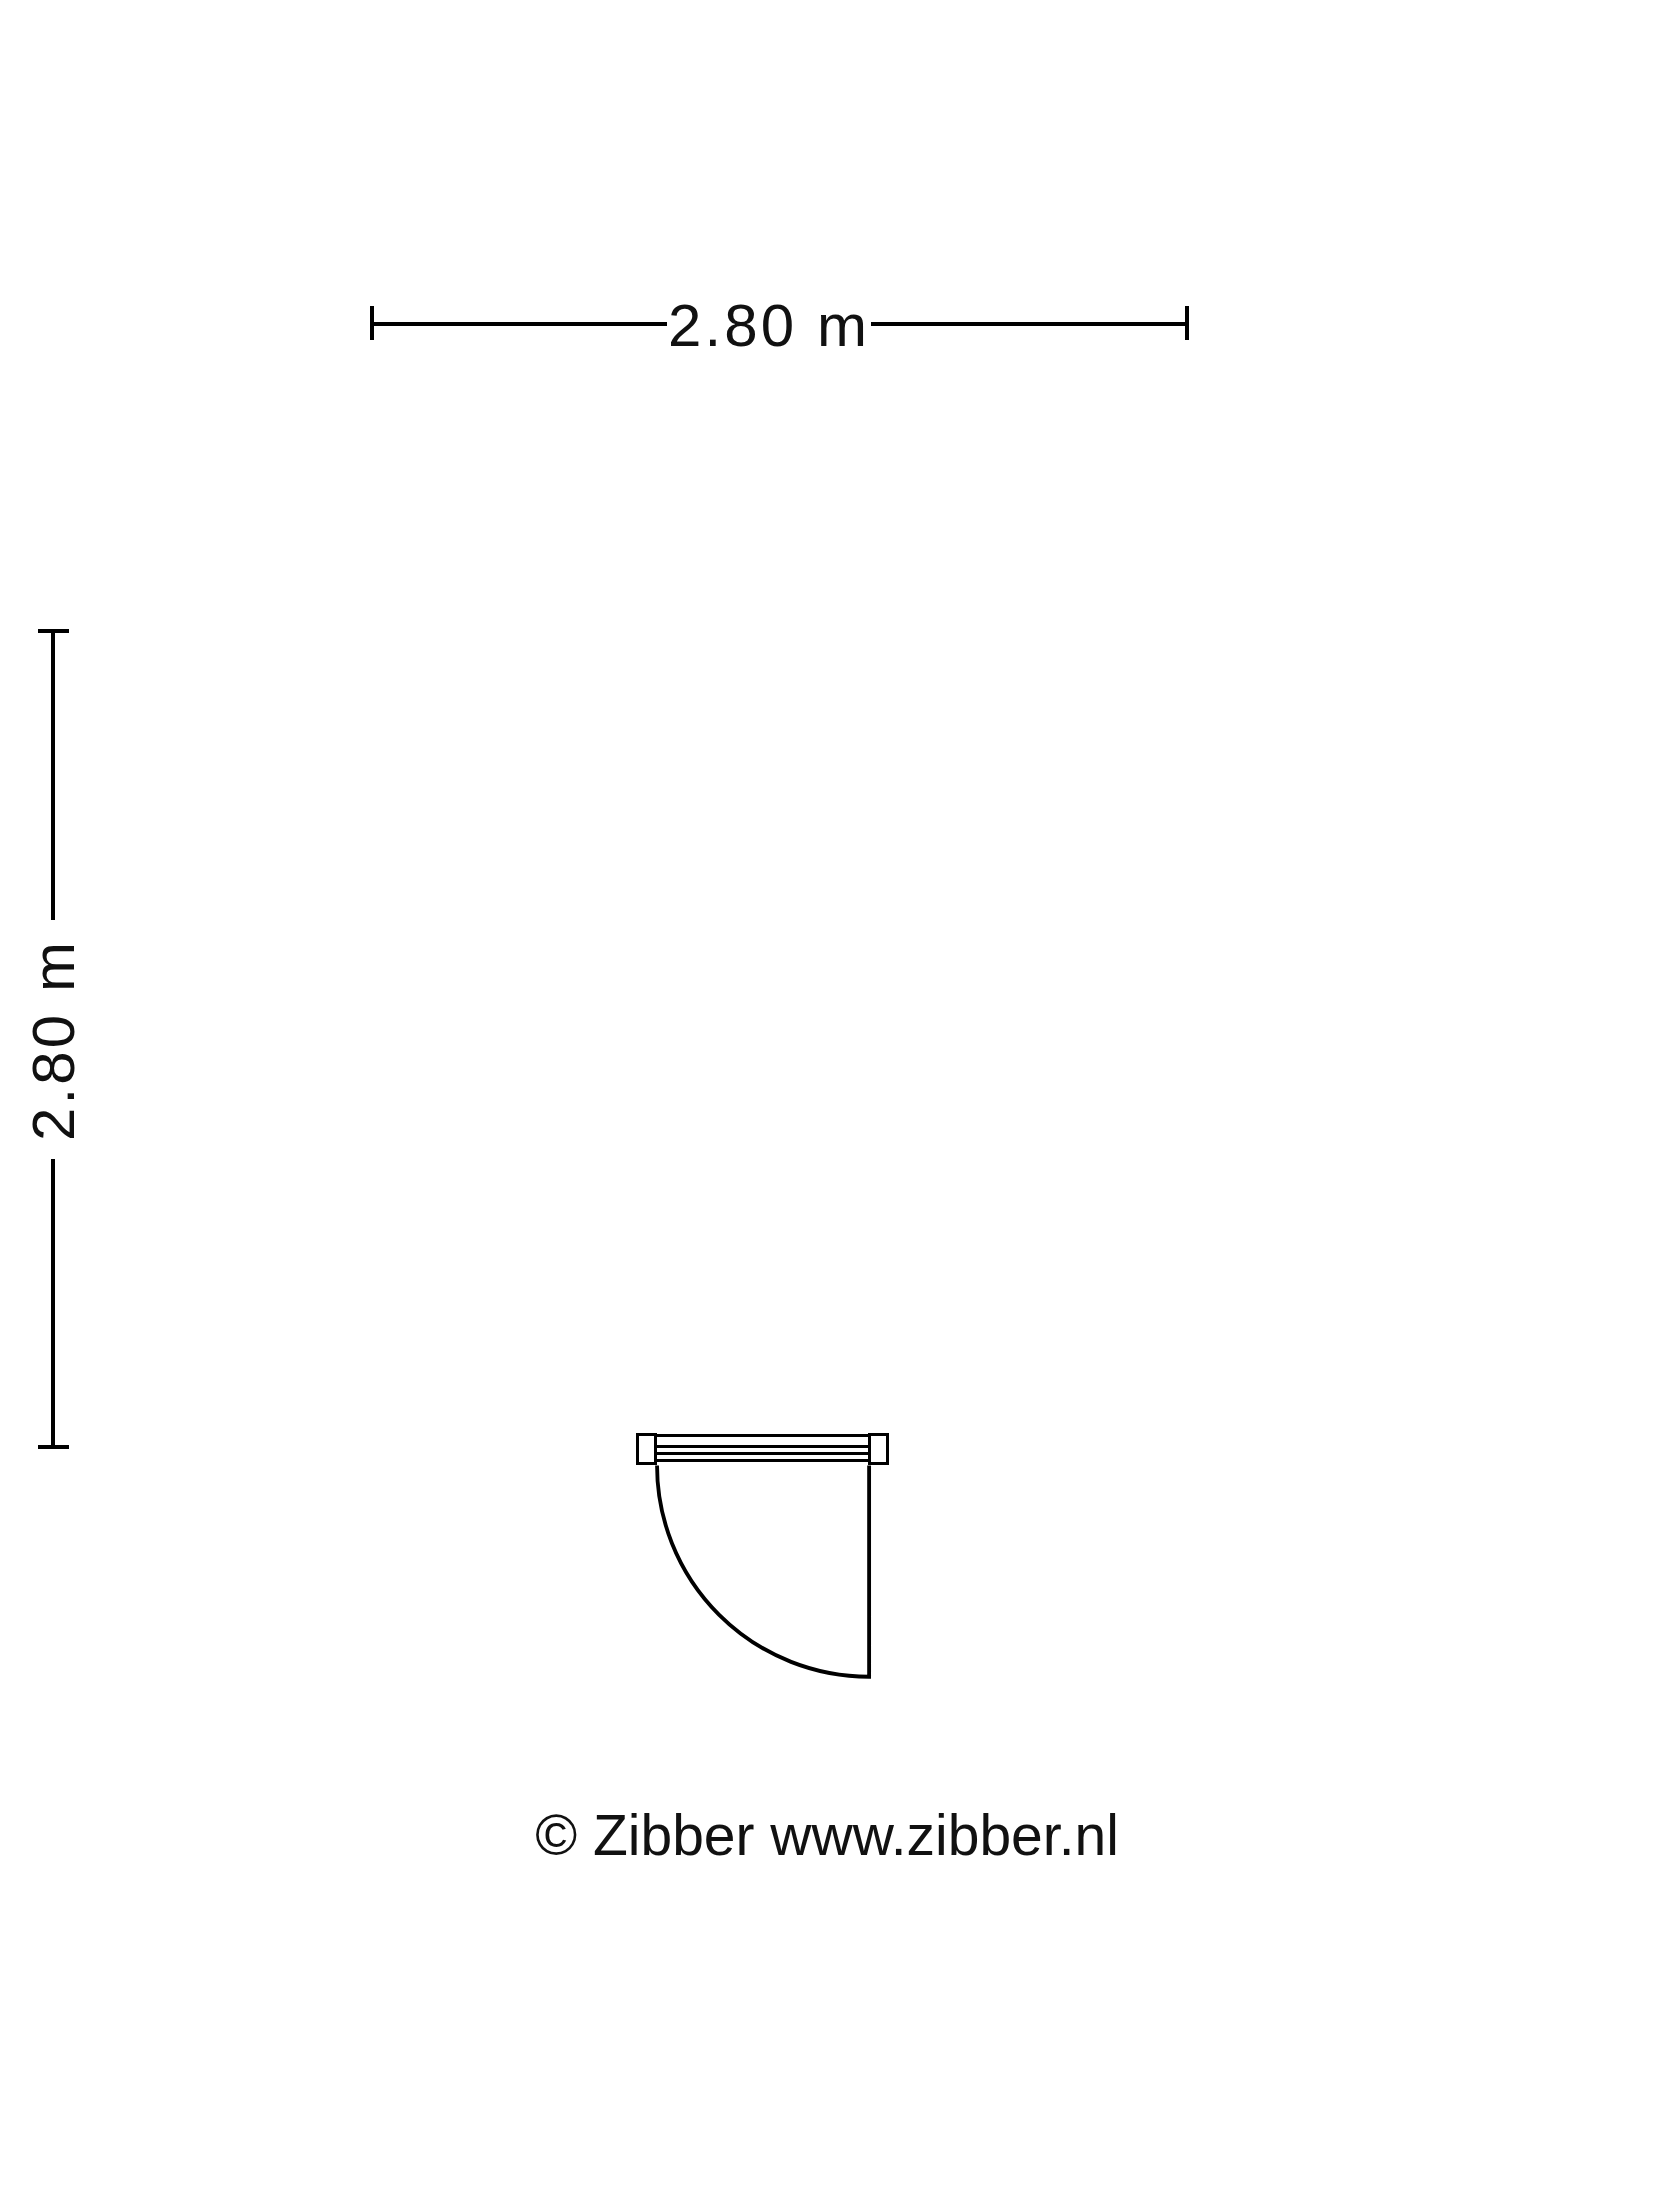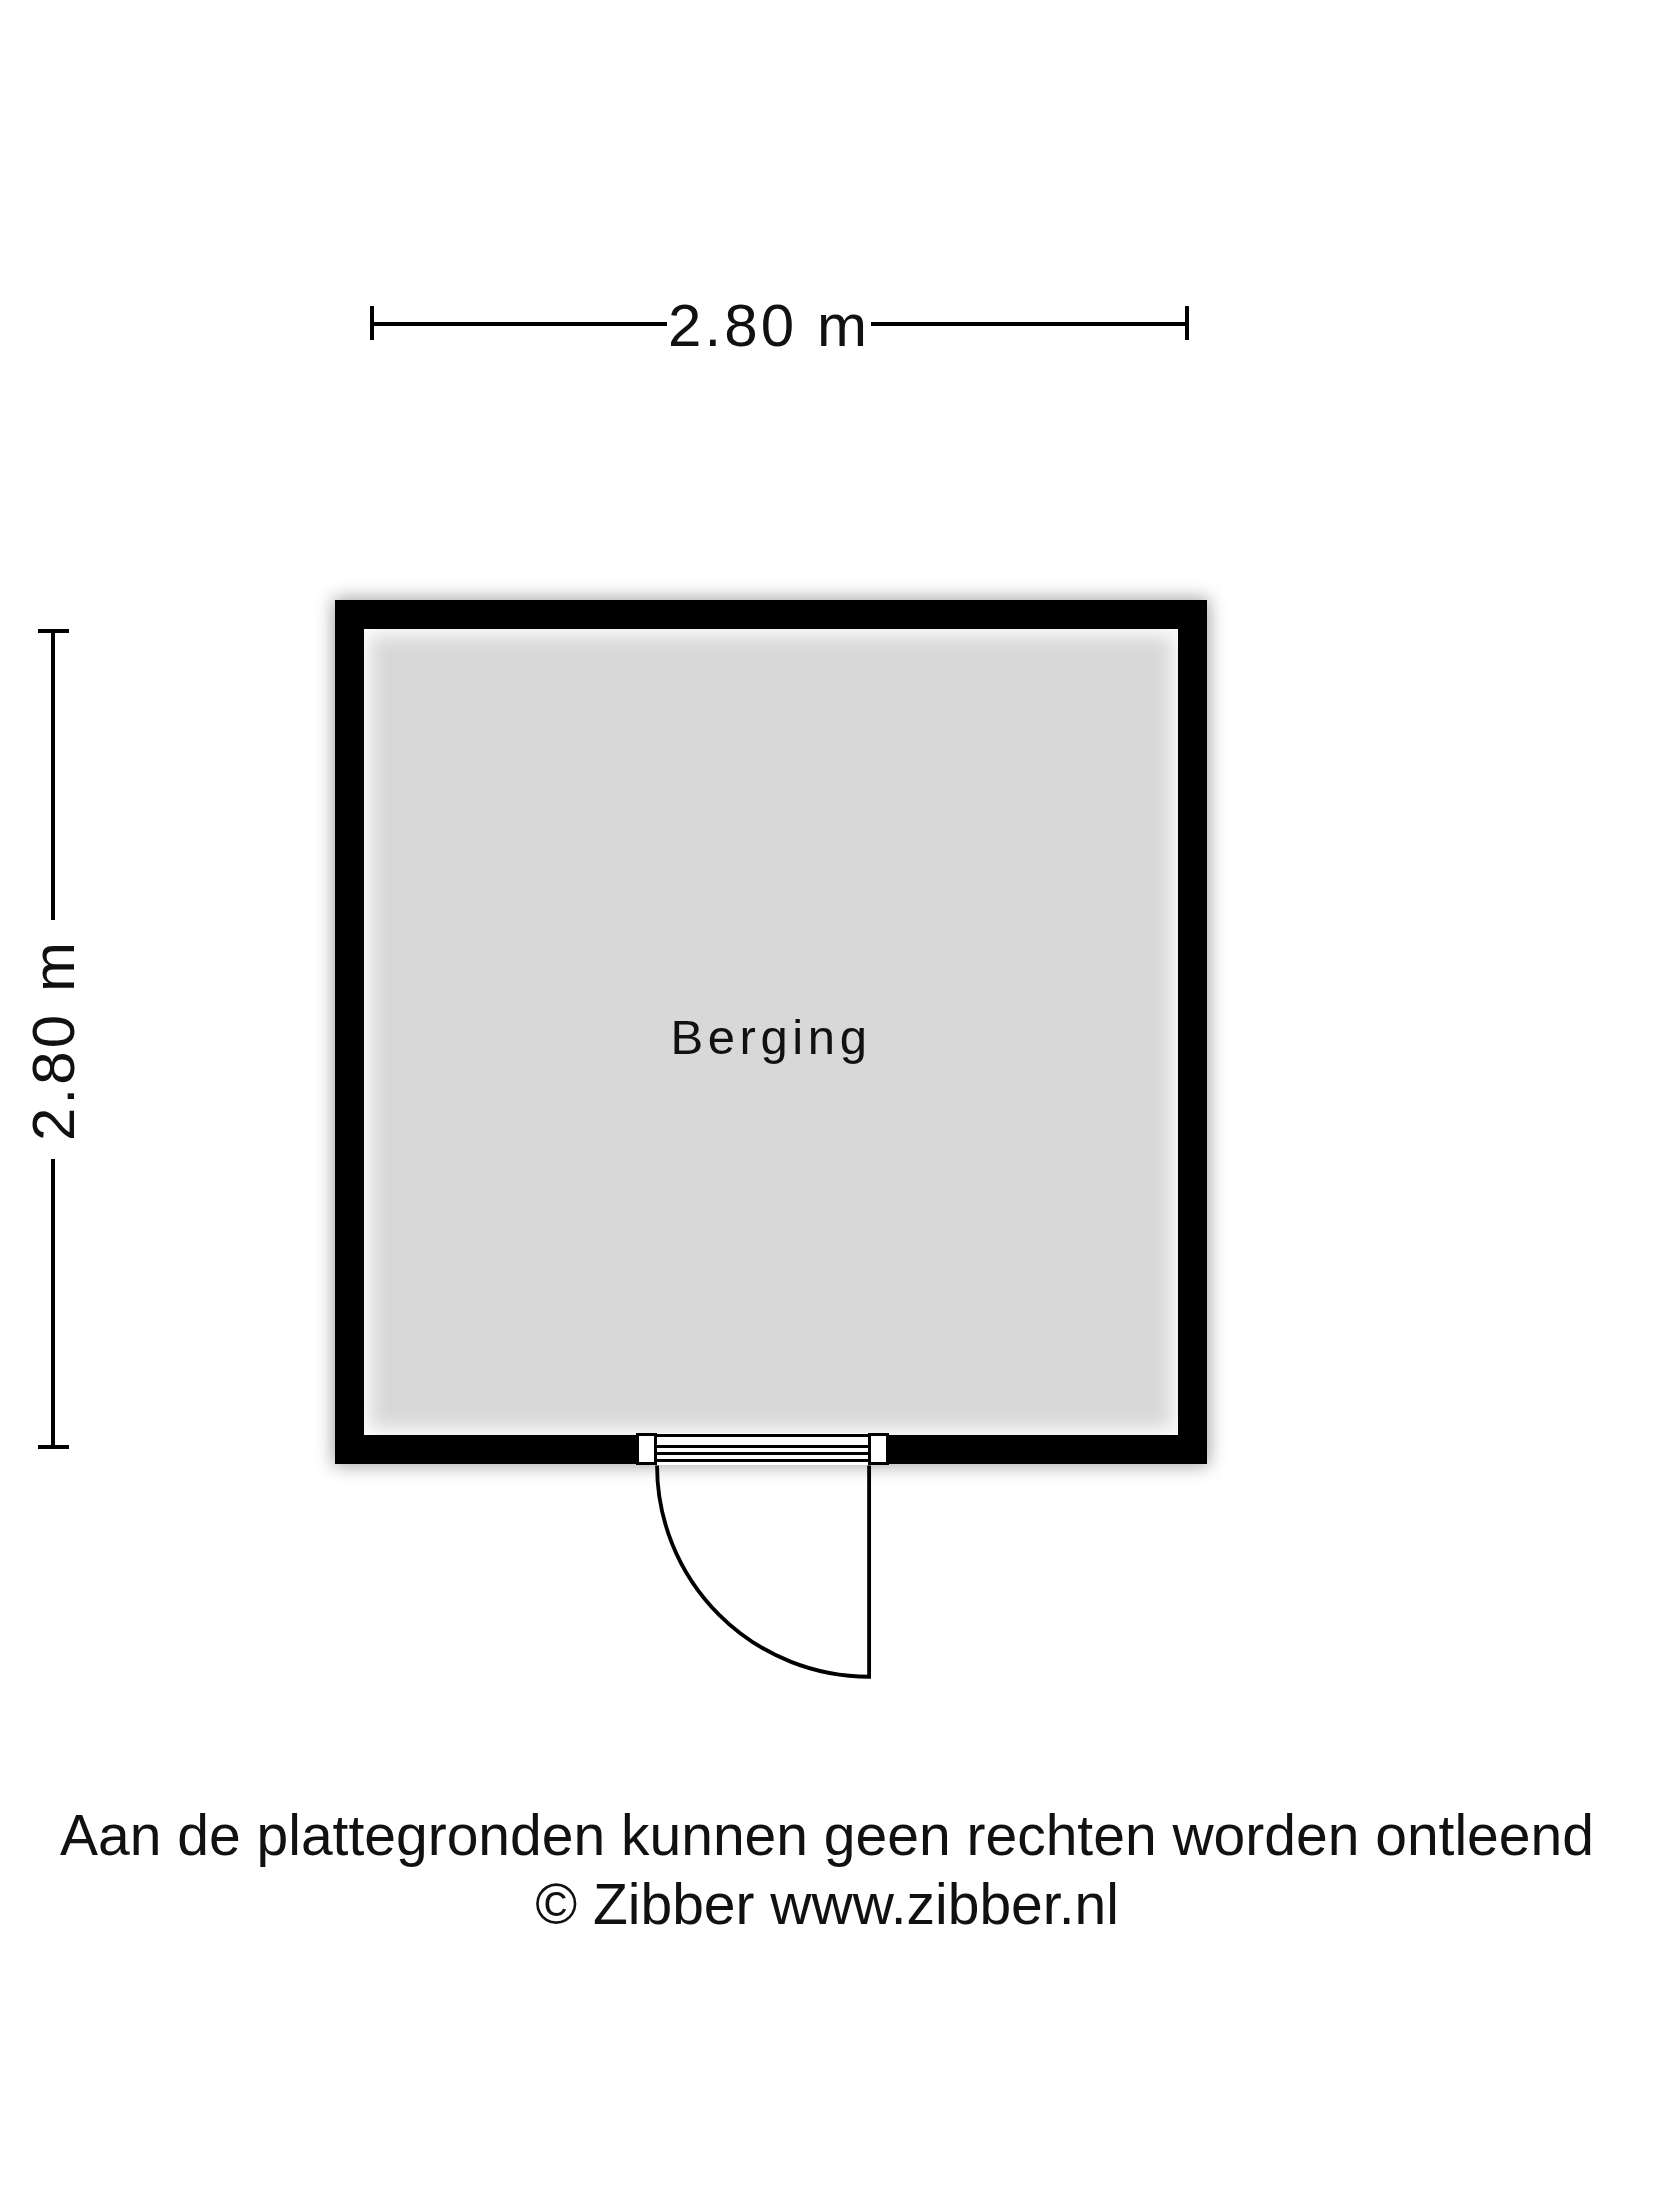--- a/index.html
+++ b/index.html
@@ -96,40 +96,34 @@
   </div>
 
   <div>
     <div class="dim-seg" style="left:38px;top:629px;width:31px;height:3.8px;"></div>
     <div class="dim-seg" style="left:51px;top:629px;width:3.8px;height:291px;"></div>
     <div class="dim-label vertical" style="left:53px;top:1040px;">2.80 m</div>
     <div class="dim-seg" style="left:51px;top:1159px;width:3.8px;height:289px;"></div>
     <div class="dim-seg" style="left:38px;top:1445px;width:31px;height:3.8px;"></div>
   </div>
 
-  <div id="room">
-    <div id="room-floor">
-      <div id="room-label">Berging</div>
-    </div>
-  </div>
 
   <div id="door-opening">
     <div class="door-jamb"></div>
     <div id="door-threshold">
       <div class="threshold-line t1"></div>
       <div class="threshold-line t2"></div>
       <div class="threshold-line t3"></div>
       <div class="threshold-line t4"></div>
     </div>
     <div class="door-jamb"></div>
   </div>
 
   <svg id="door-swing-svg" width="1654" height="2205" viewBox="0 0 2160 2880">
     <path d="M 1135 1914 V 2190 A 277 276 0 0 1 858 1914" fill="none" stroke="#000" stroke-width="5"></path>
   </svg>
 
   <div id="footer">
-    <div>Aan de plattegronden kunnen geen rechten worden ontleend</div>
     <div>© Zibber www.zibber.nl</div>
   </div>
 
 </div>
 
 
 </body></html>

